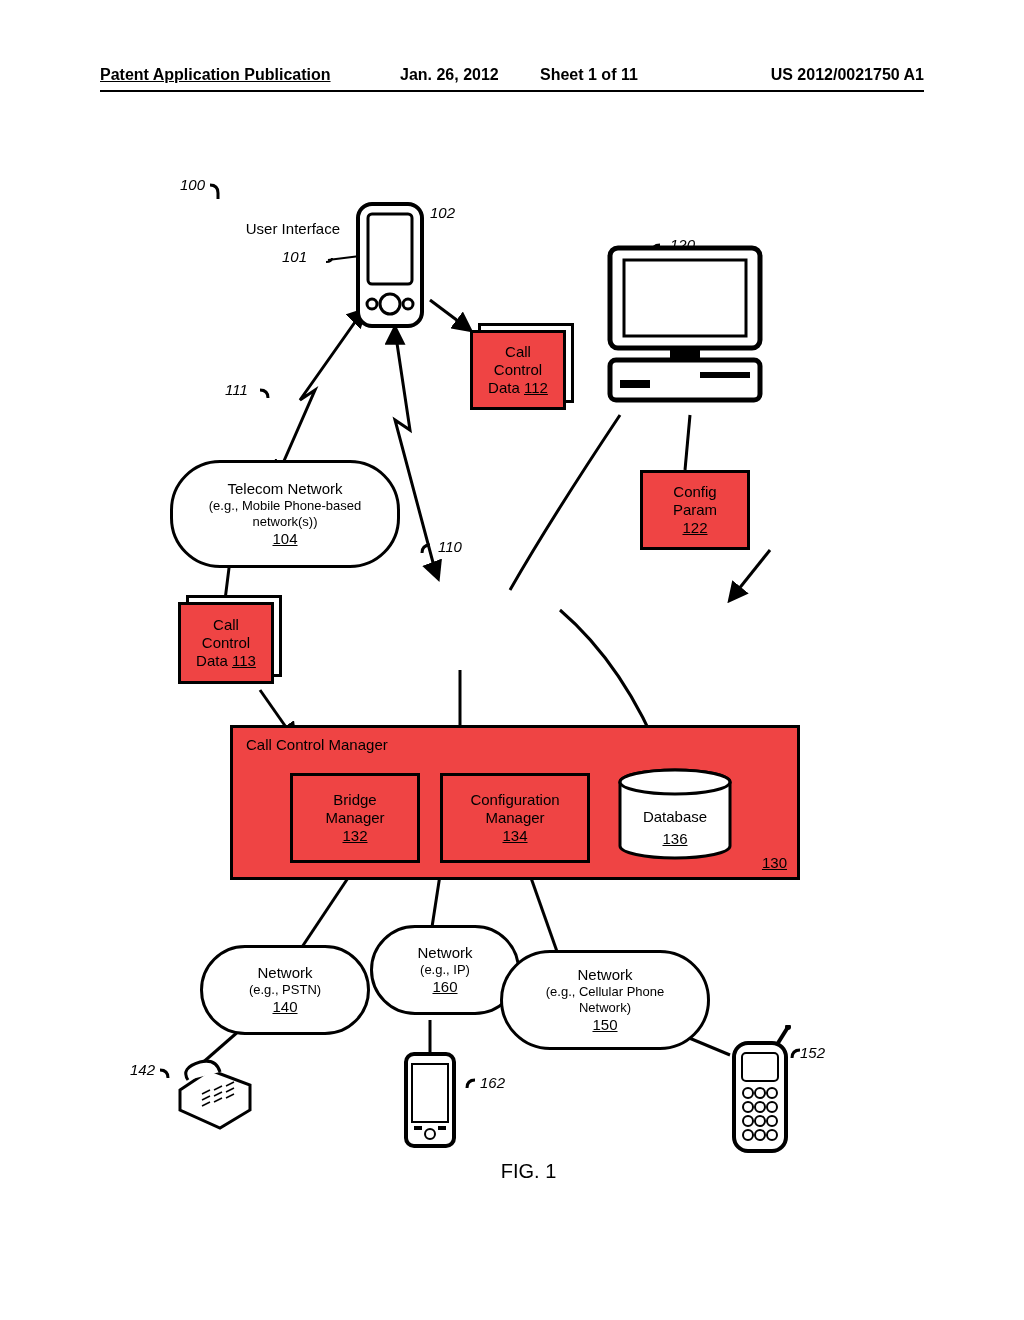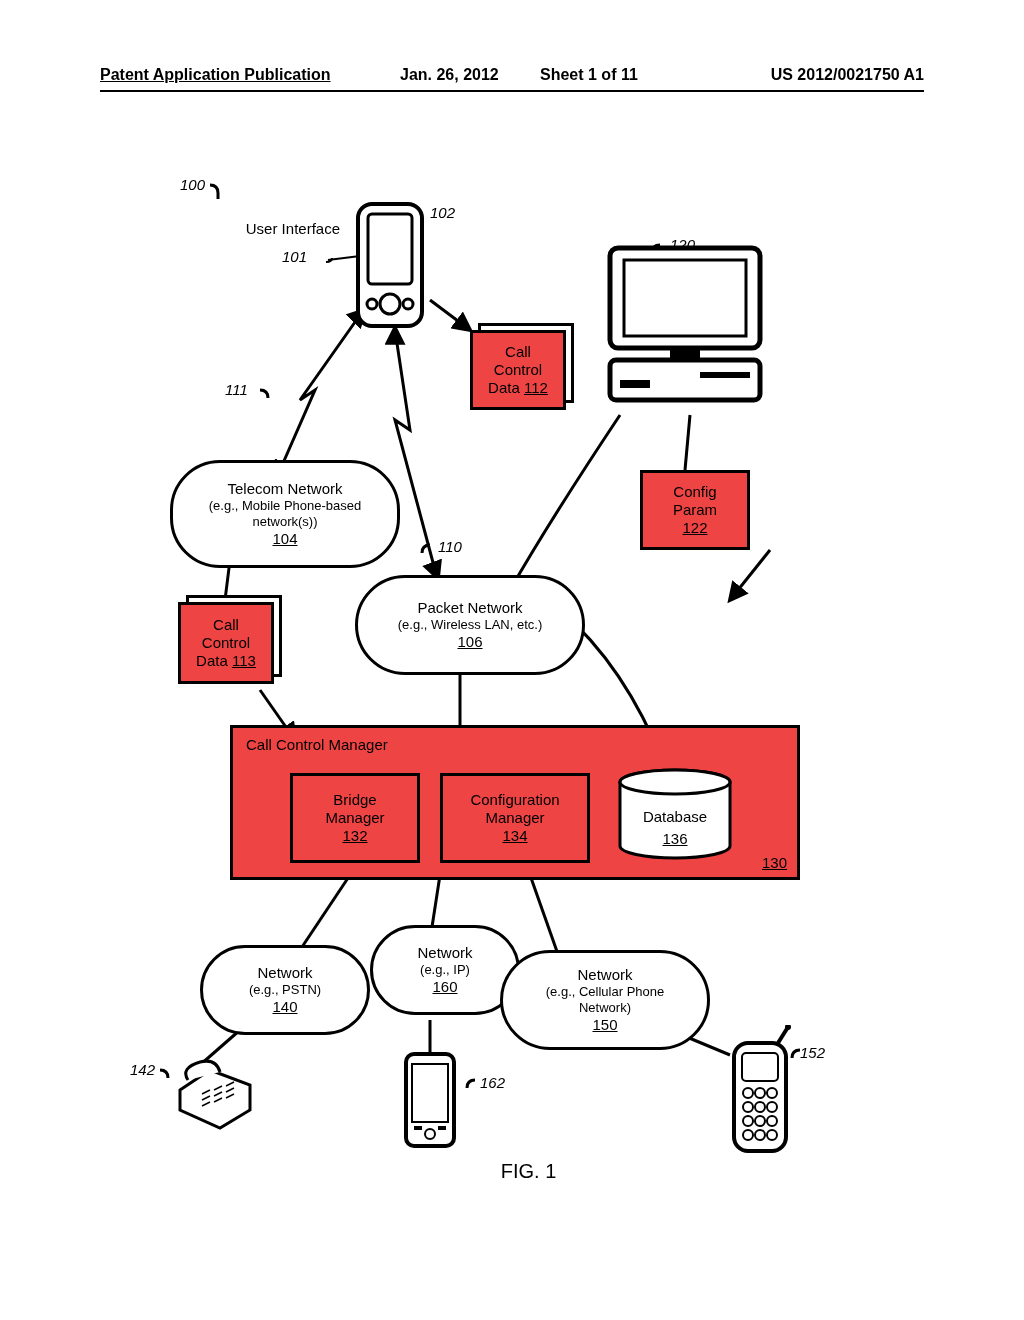--- a/index.html
+++ b/index.html
@@ -218,25 +218,20 @@
     </div>
 
     <div class="abs ref" style="top:362px;left:308px">110</div>
 
     <div class="abs box" style="top:300px;left:510px;width:110px;height:80px">
       <div class="label">Config</div>
       <div class="label">Param</div>
       <div class="label underline">122</div>
     </div>
 
-    <div class="abs cloud" style="top:405px;left:225px;width:230px;height:100px">
-      <div class="label">Packet Network</div>
-      <div class="label" style="font-size:13px">(e.g., Wireless LAN, etc.)</div>
-      <div class="label underline">106</div>
-    </div>
 
     <div class="stacked-behind" style="top:425px;left:56px;width:96px;height:82px"></div>
     <div class="abs box" style="top:432px;left:48px;width:96px;height:82px">
       <div class="label">Call</div>
       <div class="label">Control</div>
       <div class="label">Data <span class="underline">113</span></div>
     </div>
 
     <div class="abs box" style="top:555px;left:100px;width:570px;height:155px;align-items:flex-start;justify-content:flex-start;padding:8px 13px">
       <div class="label" style="text-align:left">Call Control Manager</div>

